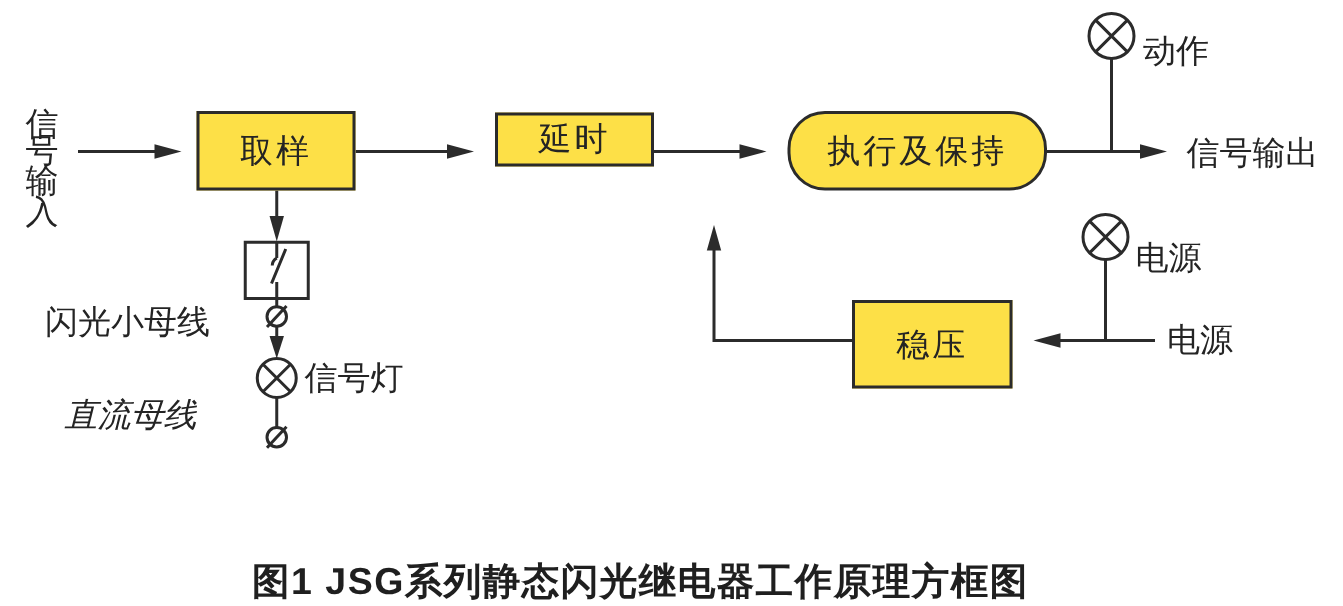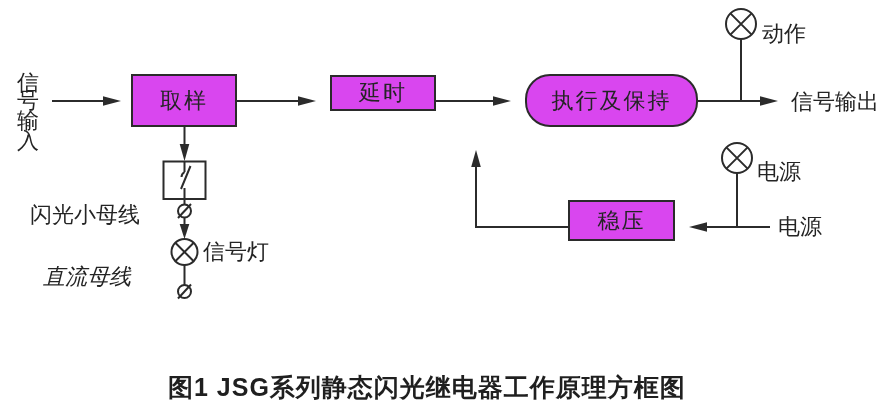--- a/index.html
+++ b/index.html
@@ -16,21 +16,21 @@
     overflow: hidden;
     color: #242424;
   }
   .stage svg.canvas {
     position: absolute;
     left: 0; top: 0;
   }
   .block {
     position: absolute;
     border: 2px solid #2b2b2b;
-    background: #d946ef;
+    background: #fde047;
     display: flex;
     align-items: center;
     justify-content: center;
     font-size: 22px;
     font-weight: 500;
     letter-spacing: 2px;
     color: #242424;
     box-sizing: border-box;
   }
   .lbl {
@@ -152,21 +152,21 @@
   </div>
 
   <div class="block" style="left:330px; top:75px; width:106px; height:36px;">
     <span>延时</span>
   </div>
 
   <div class="block" style="left:525px; top:74px; width:173px; height:53px;border-radius:25px;">
     <span>执行及保持</span>
   </div>
 
-  <div class="block" style="left:568px; top:200px; width:107px; height:41px;">
+  <div class="block" style="left:568px; top:200px; width:107px; height:59px;">
     <span>稳压</span>
   </div>
 
   <div class="lbl" style="left:762px; top:23px;">动作</div>
 
   <div class="lbl" style="left:791px; top:91px;">信号输出</div>
 
   <div class="lbl" style="left:757px; top:161px;">电源</div>
 
   <div class="lbl" style="left:778px; top:216px;">电源</div>

